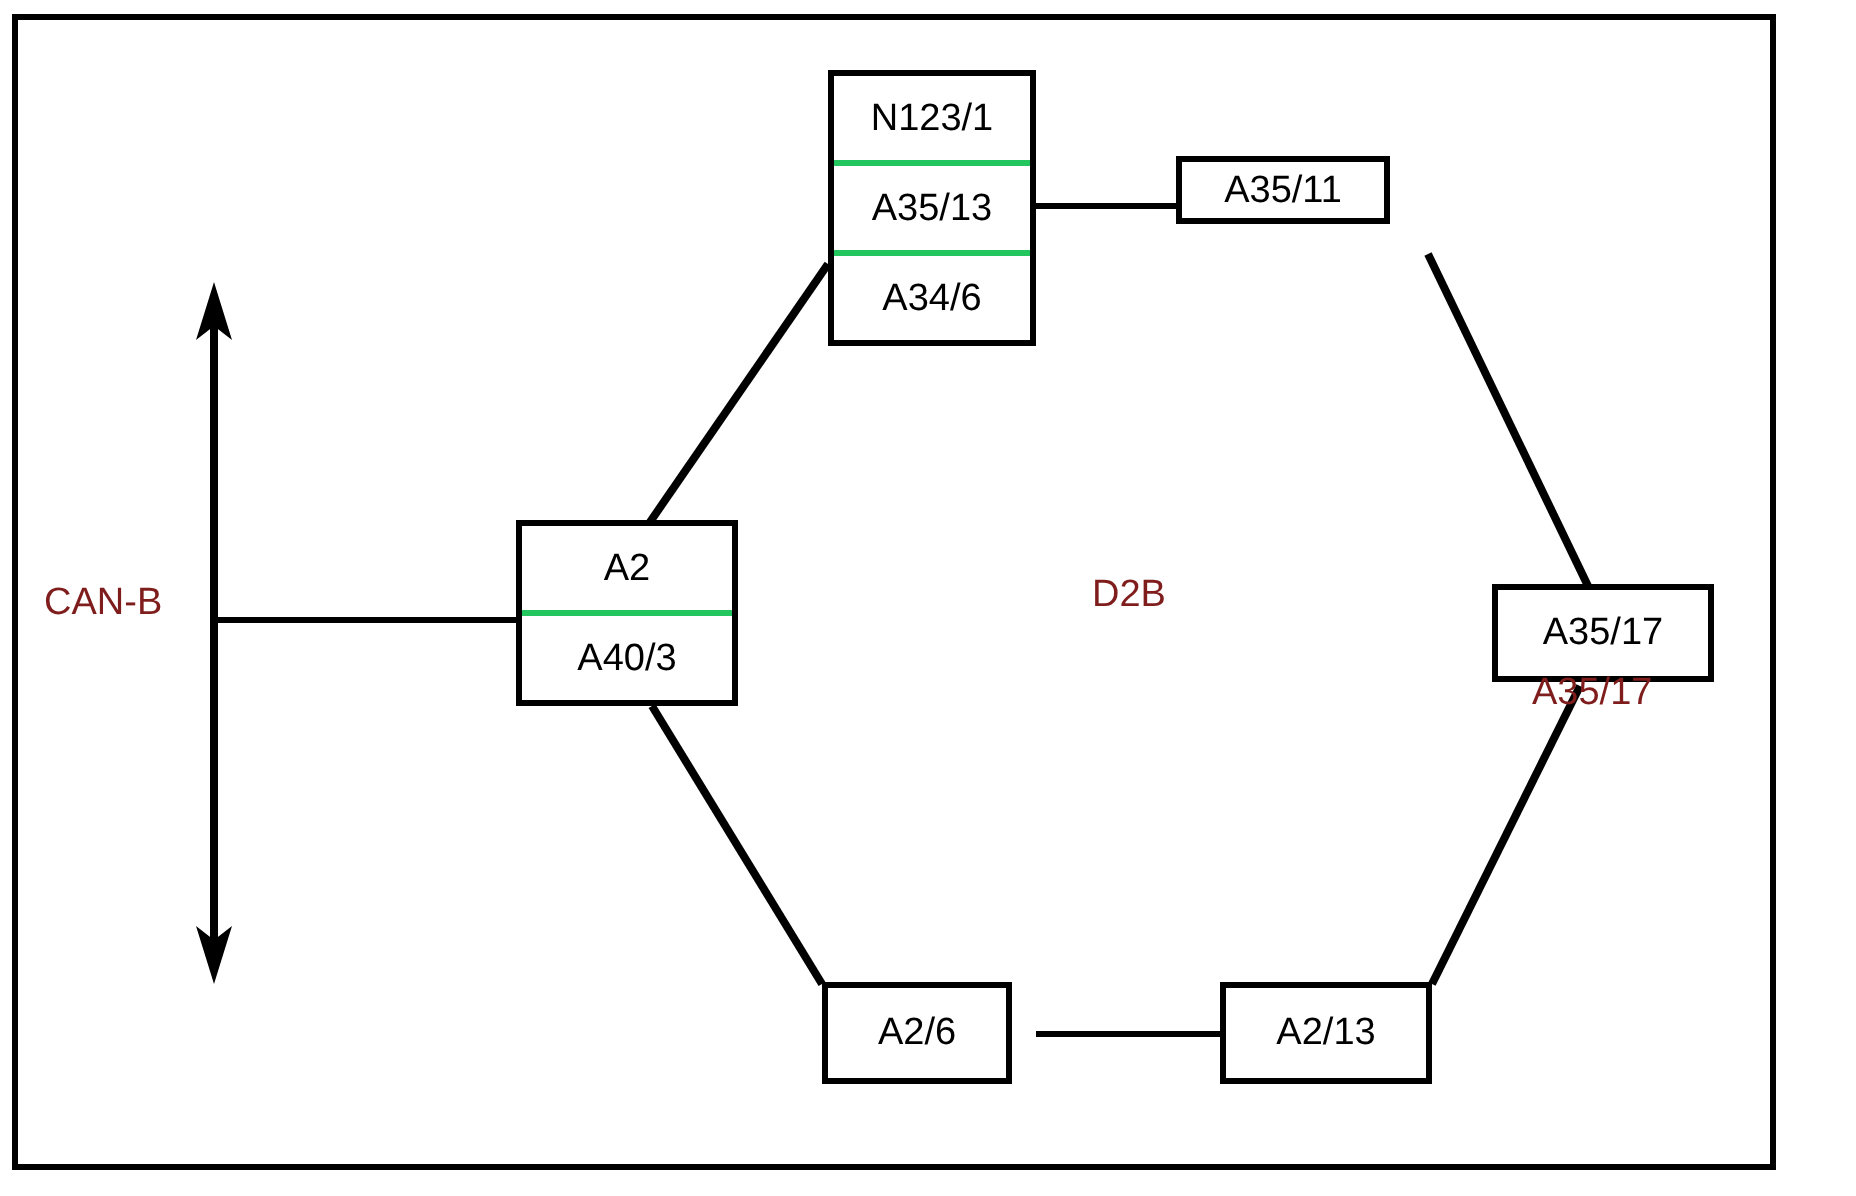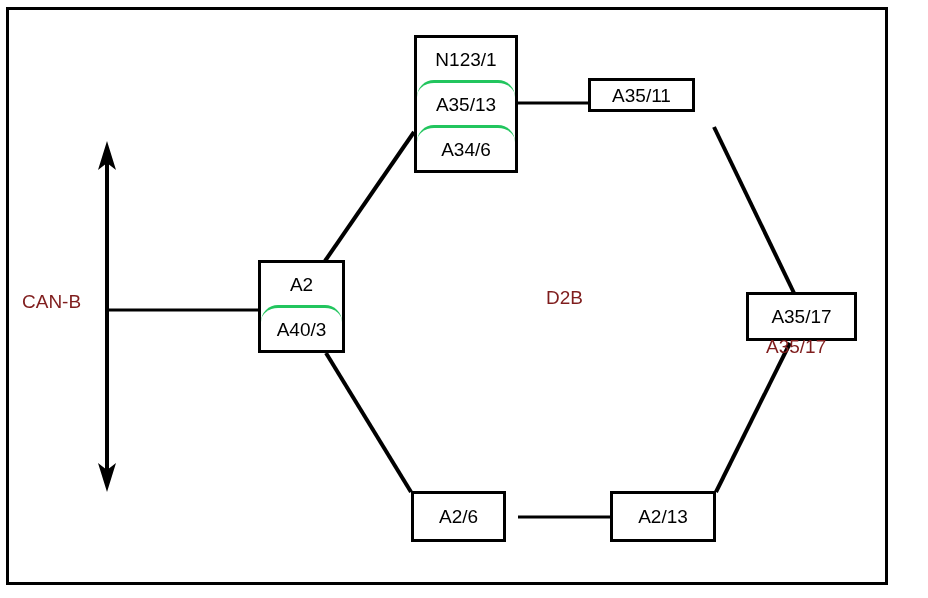--- a/index.html
+++ b/index.html
@@ -44,35 +44,34 @@
   }
   .node .cell {
     flex: 1 1 auto;
     display: flex;
     align-items: center;
     justify-content: center;
     font-size: 19px;
     color: #000000;
     white-space: nowrap;
     line-height: 1;
-    border-radius: 17px;
   }
   .node .cell + .cell {
     border-top: 3px solid #22c55e;
   }
   .free-label {
     position: absolute;
     font-size: 19px;
     color: #7f1d1d;
     white-space: nowrap;
     line-height: 1;
   }
   #node-n123 { left: 414px; top: 35px;  width: 104px; height: 138px; }
   #node-a35-11 { left: 588px; top: 78px; width: 107px; height: 34px; }
-  #node-a2 { left: 258px; top: 260px; width: 87px; height: 93px; }
+  #node-a2 { left: 258px; top: 260px; width: 111px; height: 93px; }
   #node-a35-17 { left: 746px; top: 292px; width: 111px; height: 49px; }
   #node-a2-6 { left: 411px; top: 491px; width: 95px; height: 51px; }
   #node-a2-13 { left: 610px; top: 491px; width: 106px; height: 51px; }
   #label-can-b { left: 22px; top: 292px; }
   #label-d2b { left: 546px; top: 288px; }
   #label-ghost-a35-17 { left: 766px; top: 337px; }
 </style>
 </head>
 <body>
 

